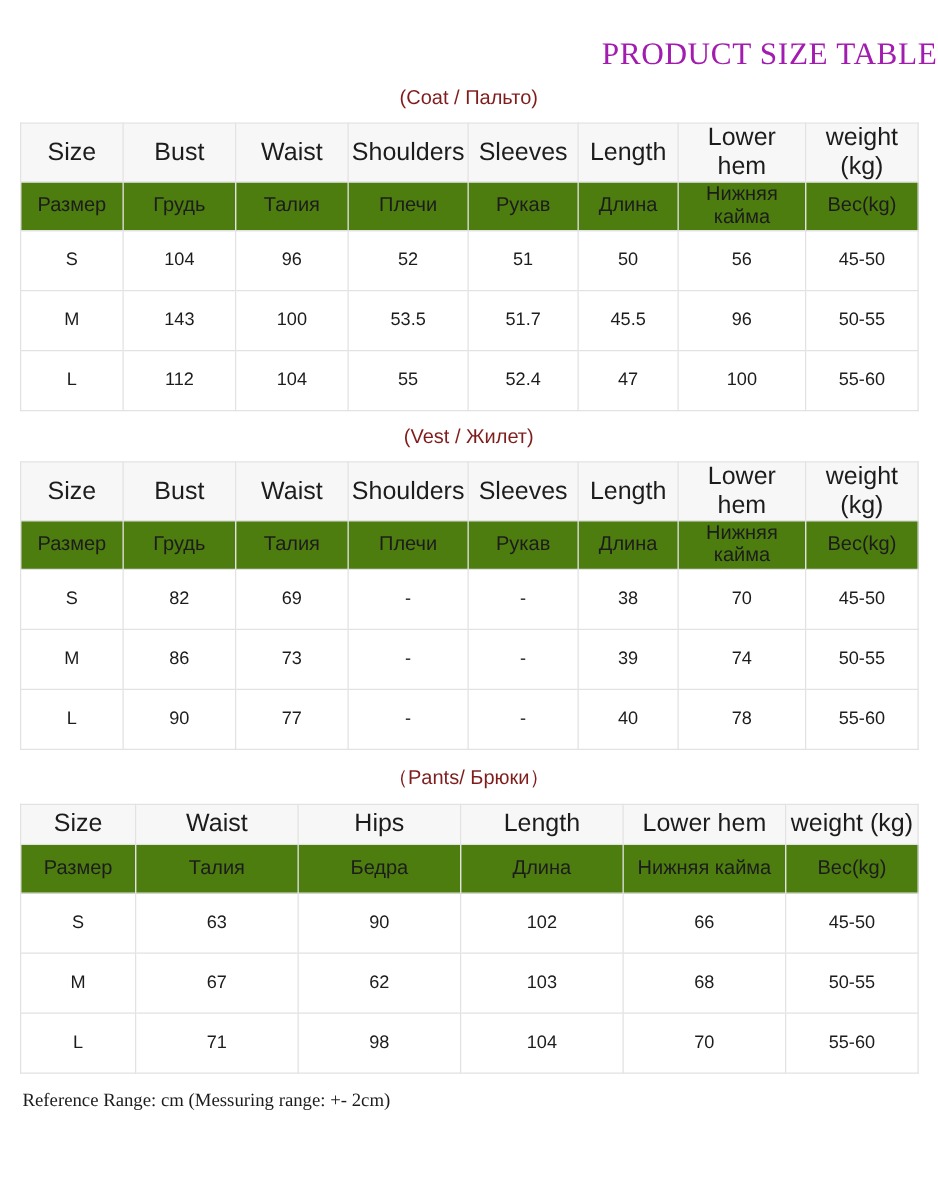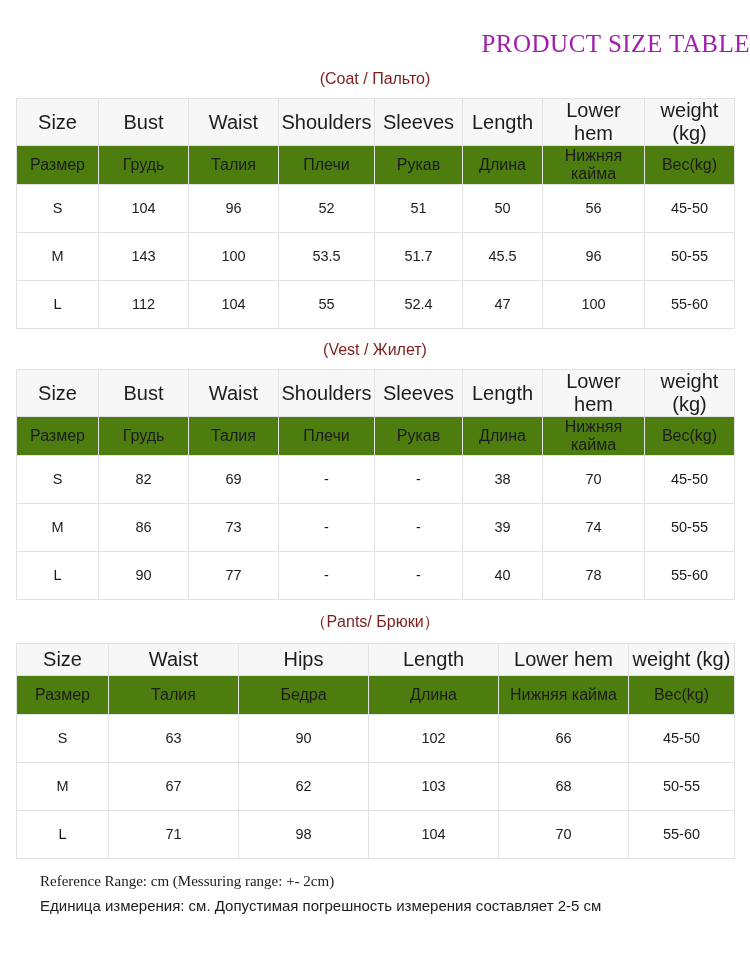--- a/index.html
+++ b/index.html
@@ -69,24 +69,23 @@
     background: #ffffff;
   }
   table.size-table tr.data-row td.size-cell {
     font-size: 14.5px;
   }
   .two-line {
     display: block;
     line-height: 1.12;
   }
   .footer {
-    padding: 0 28px;
+    padding: 0 18px;
     box-sizing: border-box;
     margin-top: 14px;
-    margin-left: 12px;
   }
   .footer .line1 {
     font-size: 15px;
     color: #1c1c1c;
     margin-bottom: 7px;
     font-family: "Liberation Serif", serif;
   }
   .footer .line2 {
     font-size: 15px;
     color: #1c1c1c;
@@ -293,16 +292,15 @@
           <td>104</td>
           <td>70</td>
           <td>55-60</td>
         </tr>
       </tbody>
     </table>
   </div>
 
   <div class="footer">
     <div class="line1">Reference Range: cm (Messuring range: +- 2cm)</div>
-    <div class="line2">Единица измерения: см. Допустимая погрешность измерения составляет 2-5 см</div>
   </div>
 
 </div>
 
 </body></html>

